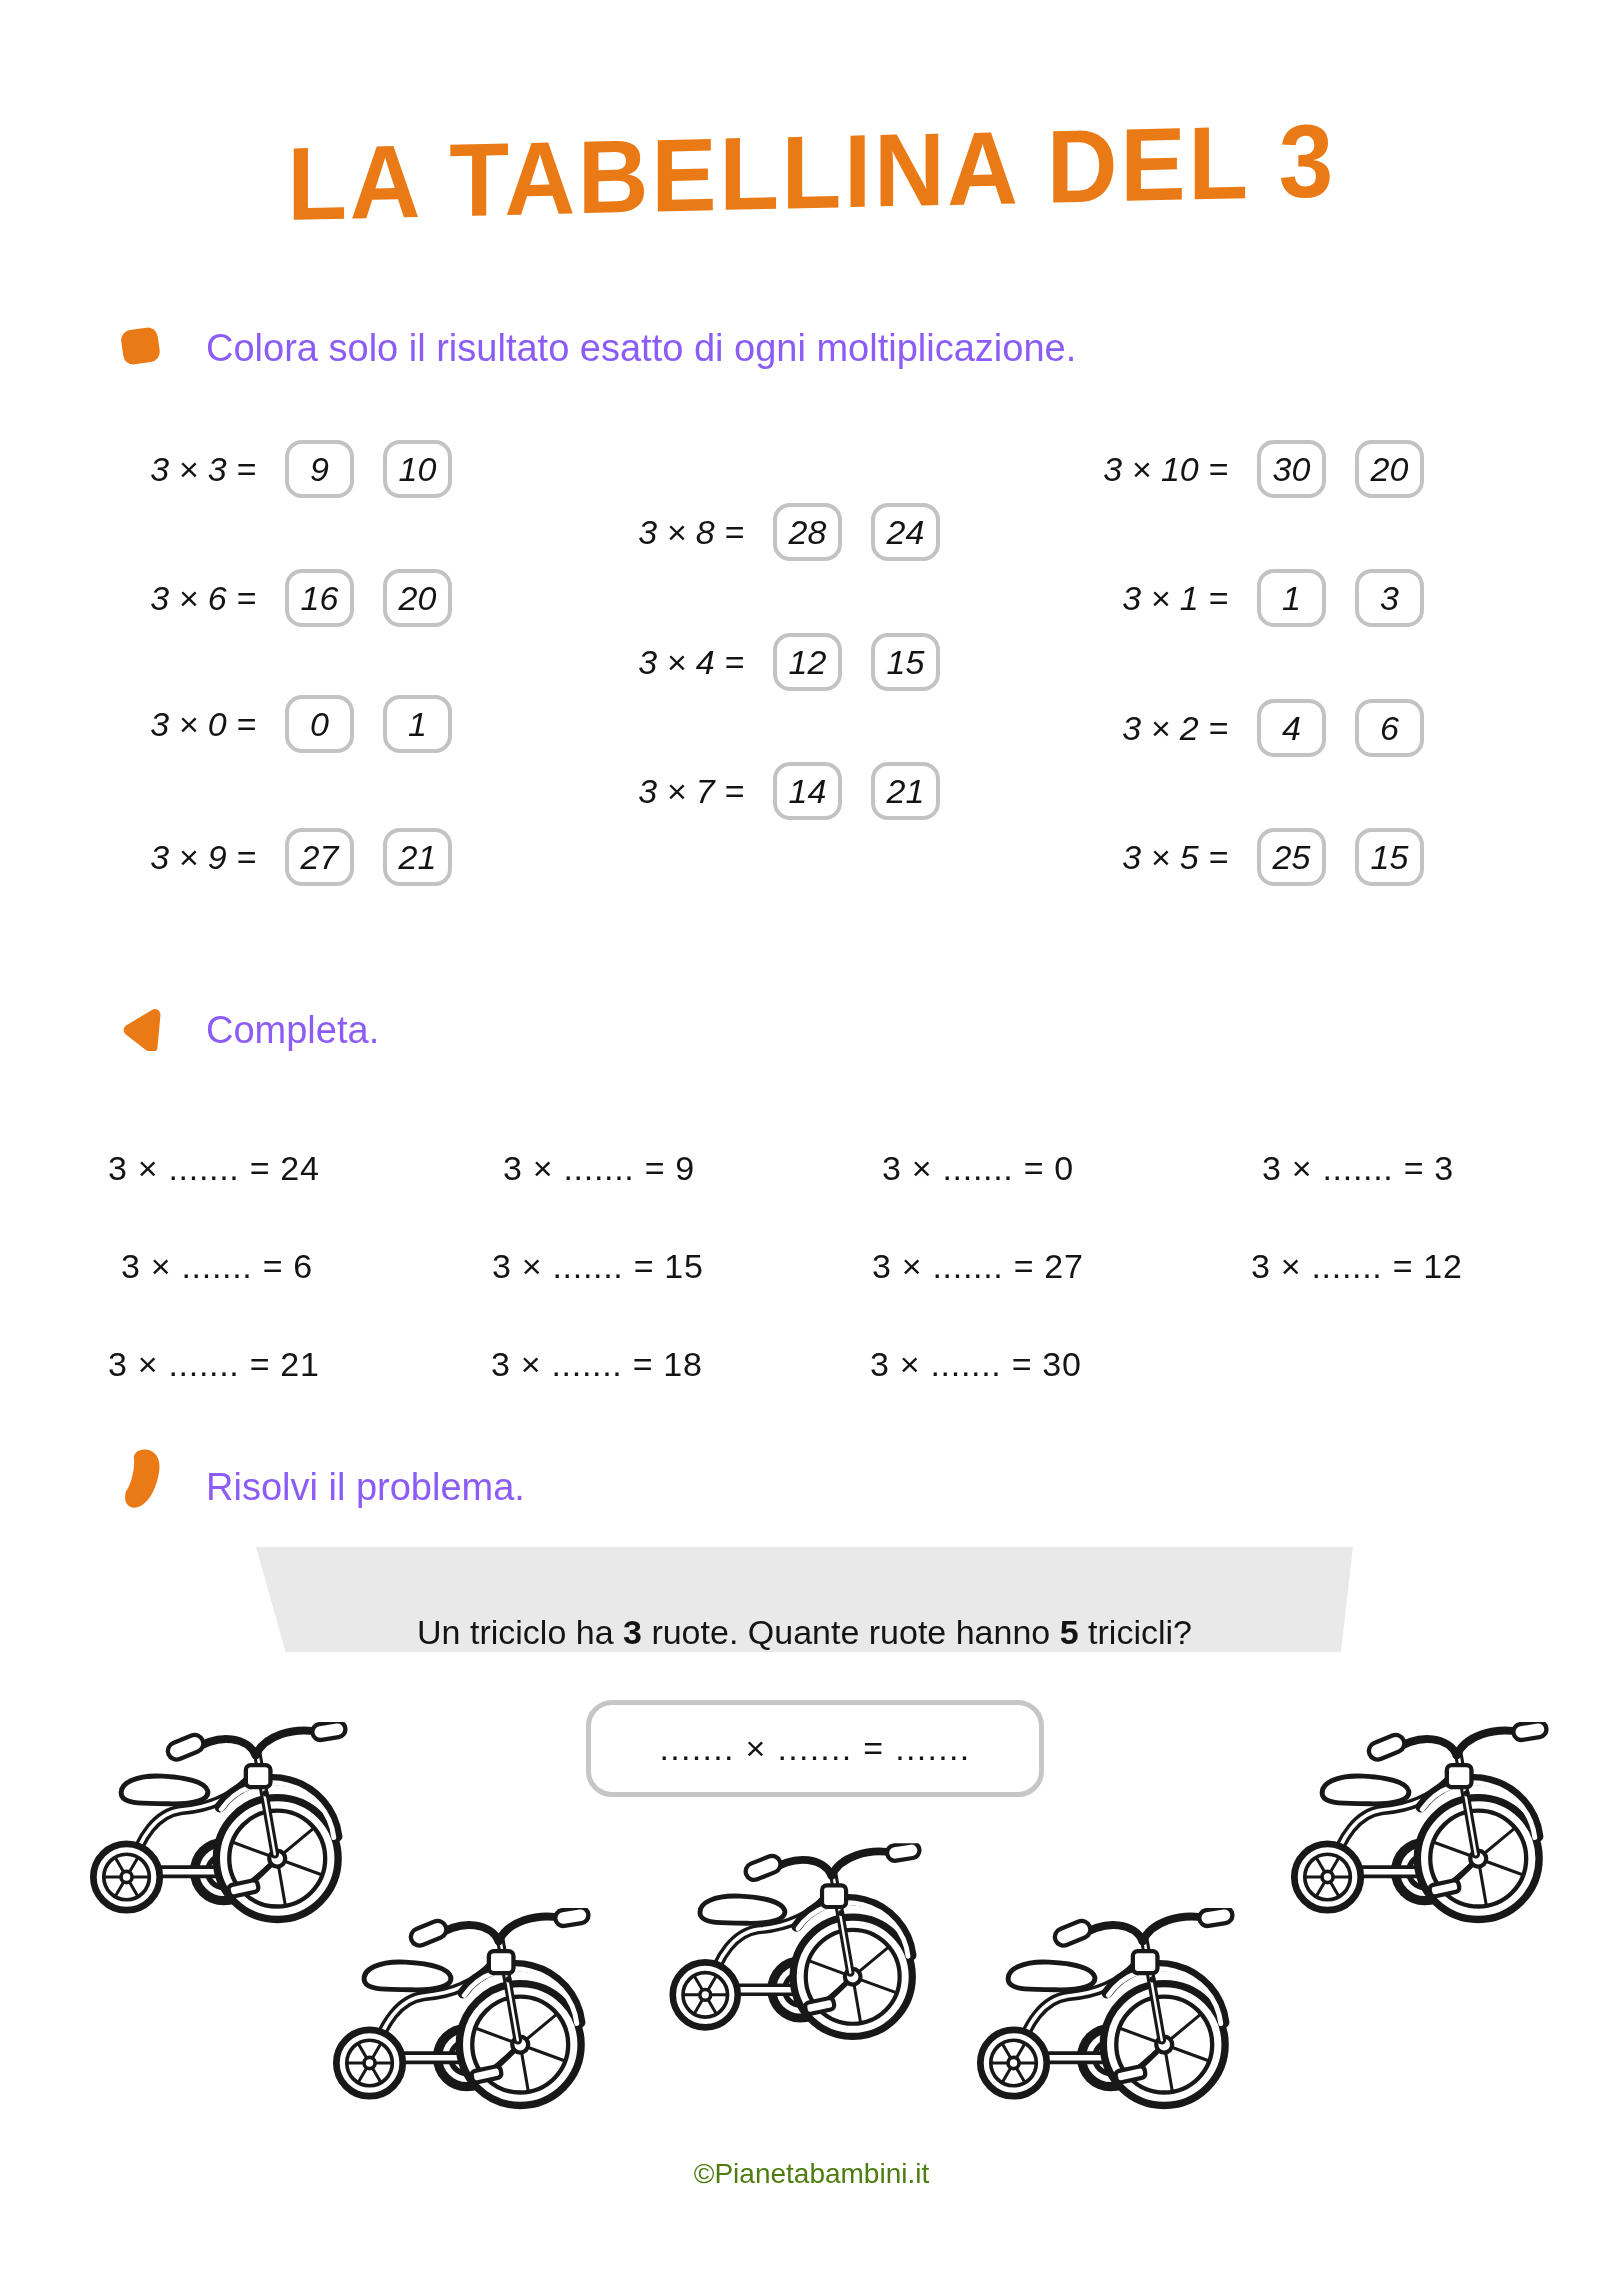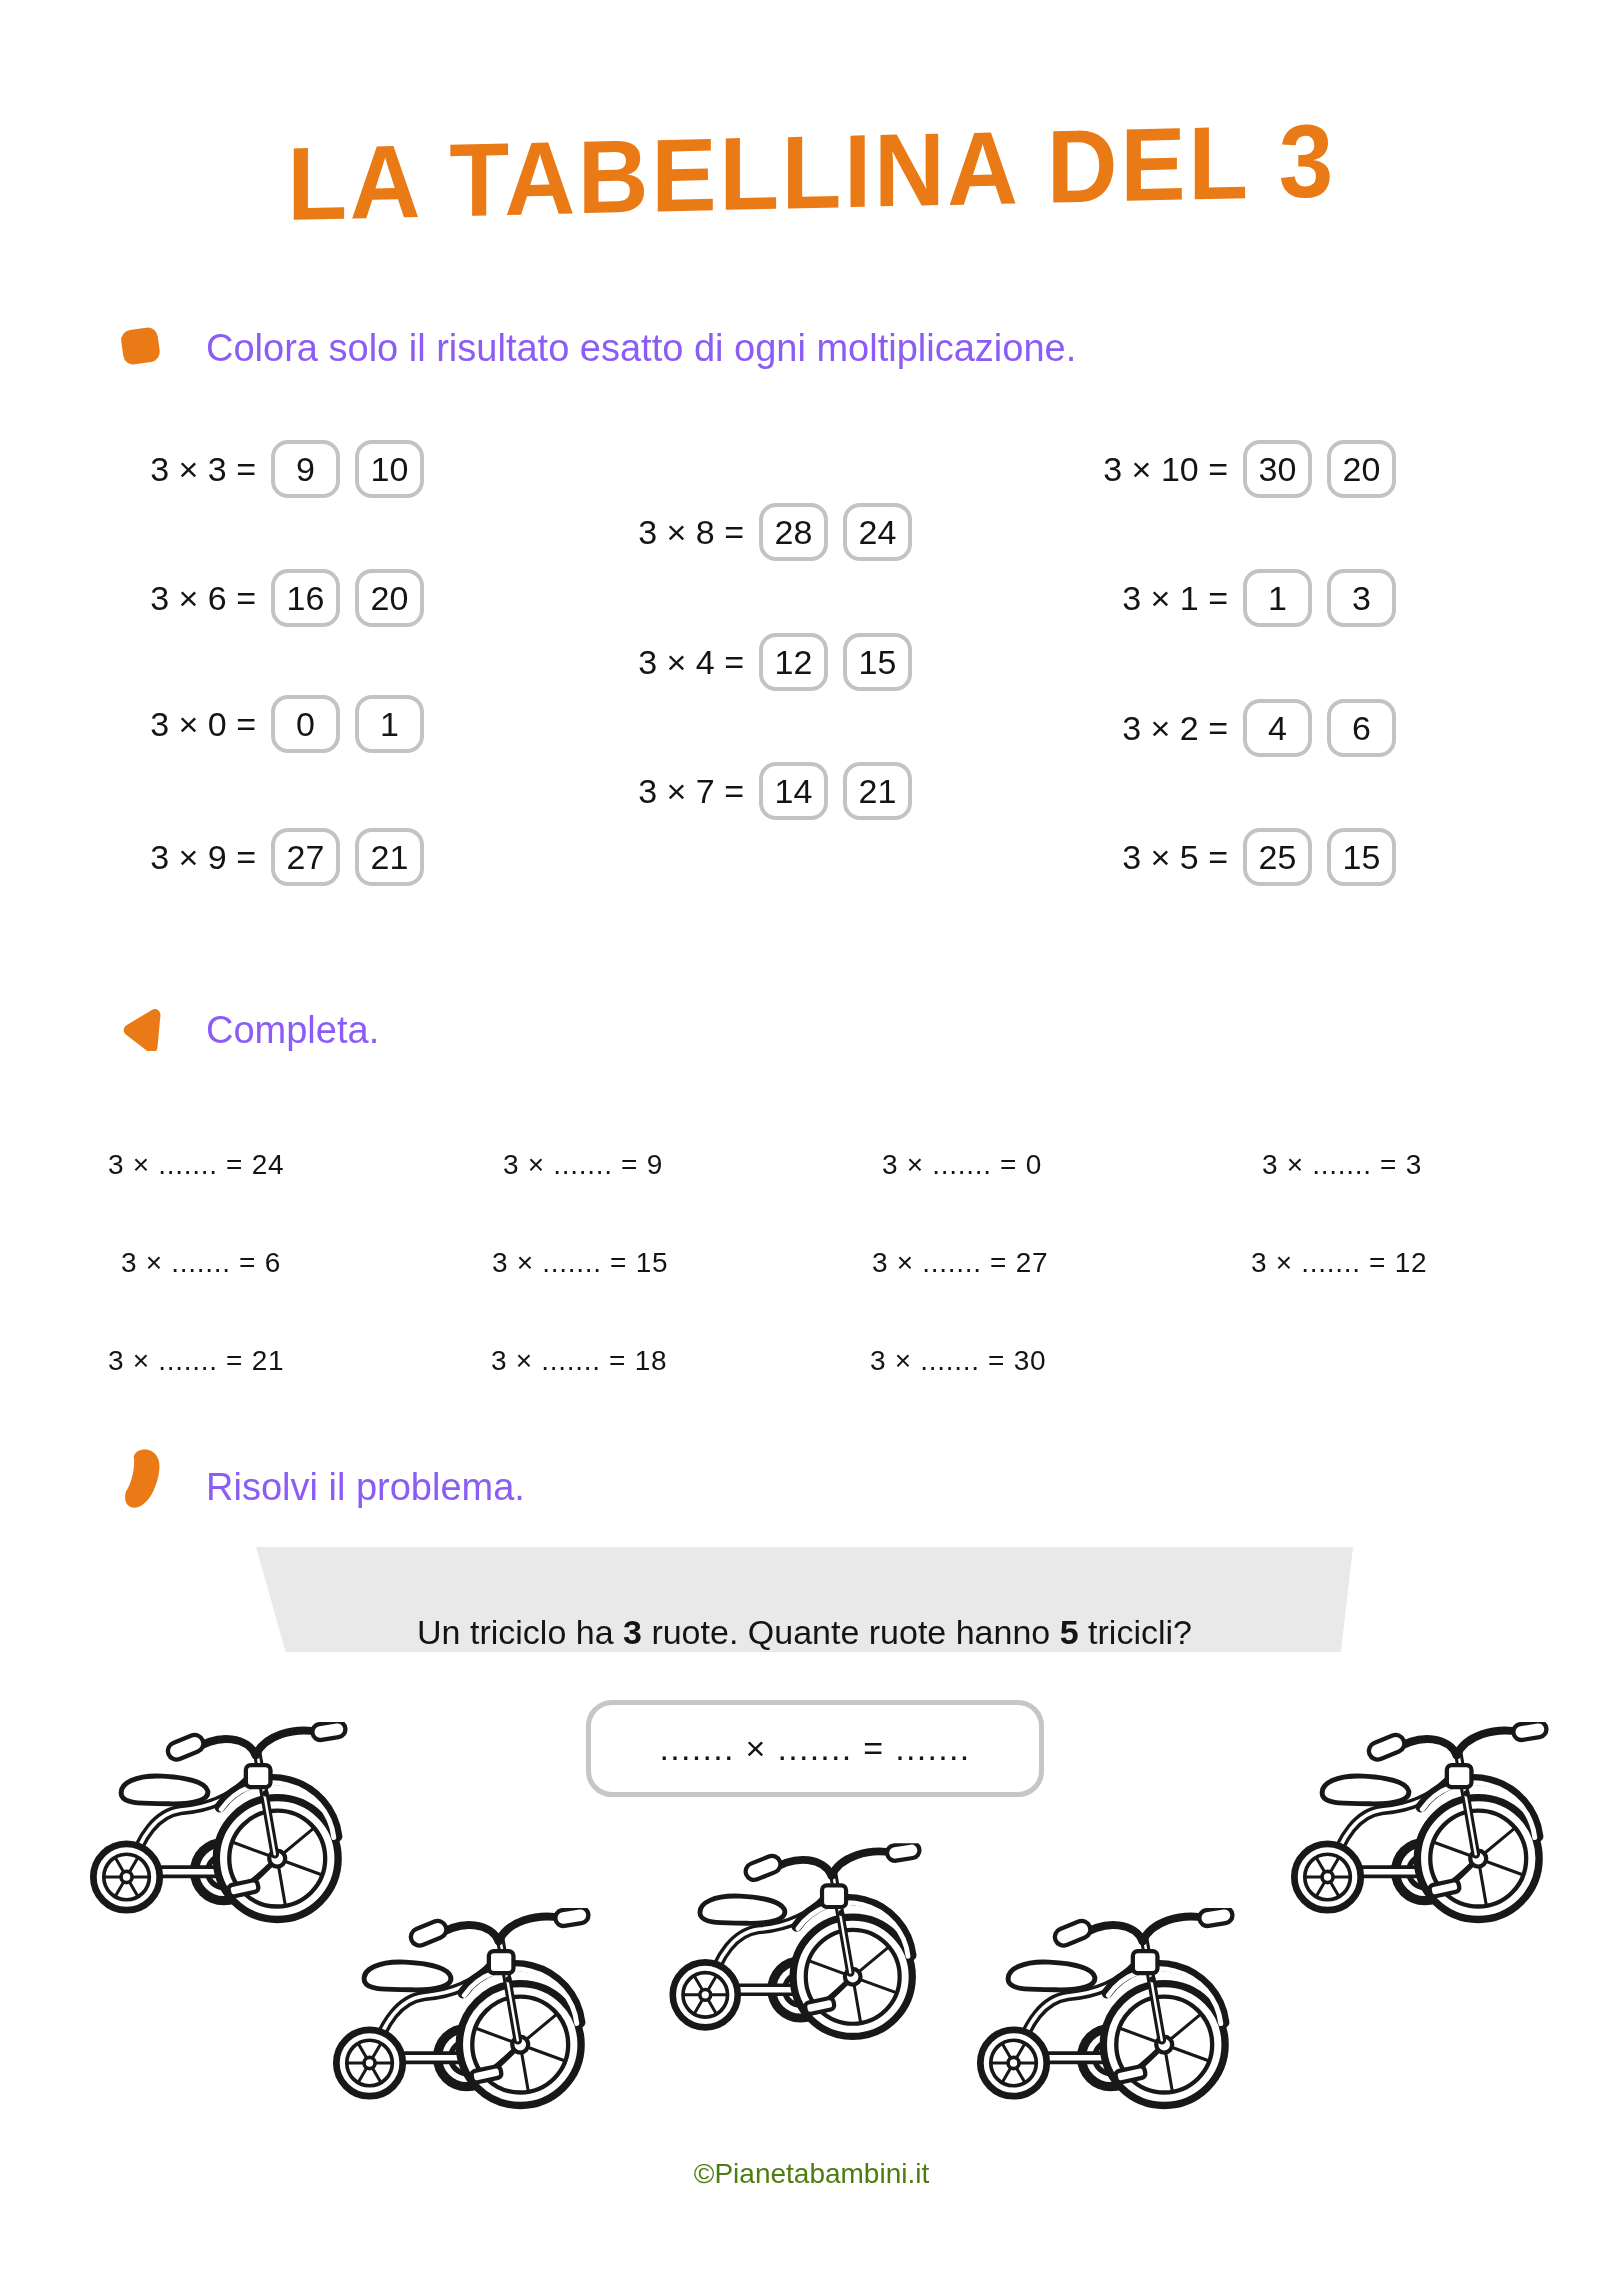--- a/index.html
+++ b/index.html
@@ -11,33 +11,33 @@
   
   #title{
     left:0;right:0;top:116px;text-align:center;
     font-size:98px;font-weight:900;letter-spacing:2.6px;
     color:#EA7A16;transform:skewY(-1.3deg) scaleY(1.06);
   }
   
   .sec-head{font-size:38px;font-weight:500;color:#8b5cf6;white-space:nowrap;}
   .blob{width:46px;height:47px;}
   
-  .prob{display:flex;align-items:center;gap:15px;height:58px;}
+  .prob{display:flex;align-items:center;gap:29px;height:58px;font-style:italic;}
   .prob .expr{font-size:34px;text-align:right;white-space:nowrap;}
   .c1 .expr{width:143px;}
   .c2 .expr{width:154px;}
   .c3 .expr{width:174px;}
   .opt{
     width:69px;height:58px;box-sizing:border-box;
     border:4.6px solid #c3c3c3;border-radius:17px;background:#fff;
     display:flex;align-items:center;justify-content:center;
     font-size:34px;color:#141414;
   }
   
-  .fill-item{font-size:28px;white-space:nowrap;letter-spacing:0.7px;}
+  .fill-item{font-size:34px;white-space:nowrap;letter-spacing:0.7px;}
   
   #statement-box{
     left:256px;top:1547px;width:1097px;height:105px;background:#e9e9e9;
     clip-path:polygon(0% 0%,100% 0%,98.9% 100%,2.7% 100%);
     display:flex;align-items:flex-end;justify-content:center;
     font-size:34px;
   }
   #statement-box b{font-weight:700;}
   #answer-box{
     left:586px;top:1700px;width:458px;height:97px;box-sizing:border-box;

